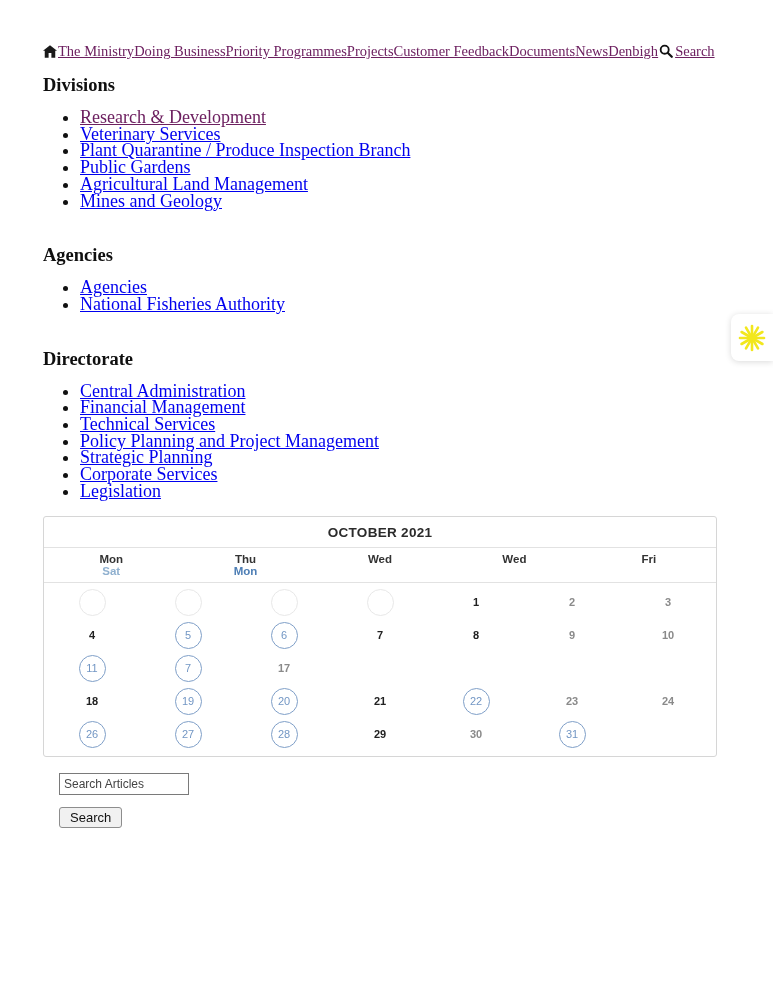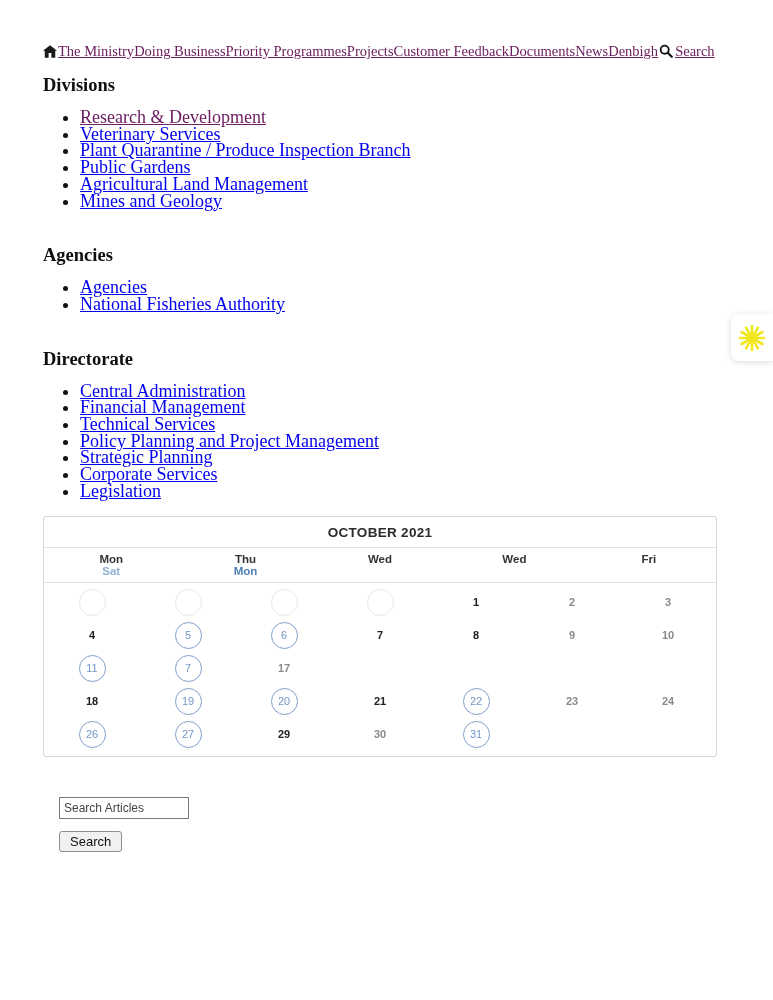--- a/index.html
+++ b/index.html
@@ -137,21 +137,21 @@
     color: #111;
   }
   .breadcrumb a {
     color: var(--link_blue);
     text-decoration: underline;
     cursor: pointer;
   }
   .breadcrumb .sep { margin: 0 4px; }
 
   
-  .article-search { margin: 40px 0 0 16px; }
+  .article-search { margin: 16px 0 0 16px; }
   .search-input {
     display: block;
     width: 120px;
     height: 18px;
     font-family: "Liberation Sans", sans-serif;
     font-size: 12px;
     padding: 1px 4px;
     border: 1px solid #7a7a7a;
     border-radius: 0;
     color: #333;
@@ -326,20 +326,23 @@
           </div>
         </div>
         <div class="cal-row">
           <div class="cal-cell">
             <span class="day event">26</span>
           </div>
           <div class="cal-cell">
             <span class="day event">27</span>
           </div>
           <div class="cal-cell">
+            <span class="day event">28</span>
+          </div>
+          <div class="cal-cell">
             <span class="day plain">29</span>
           </div>
           <div class="cal-cell">
             <span class="day plain weekend">30</span>
           </div>
           <div class="cal-cell">
             <span class="day event">31</span>
           </div>
         </div>
       </div>

